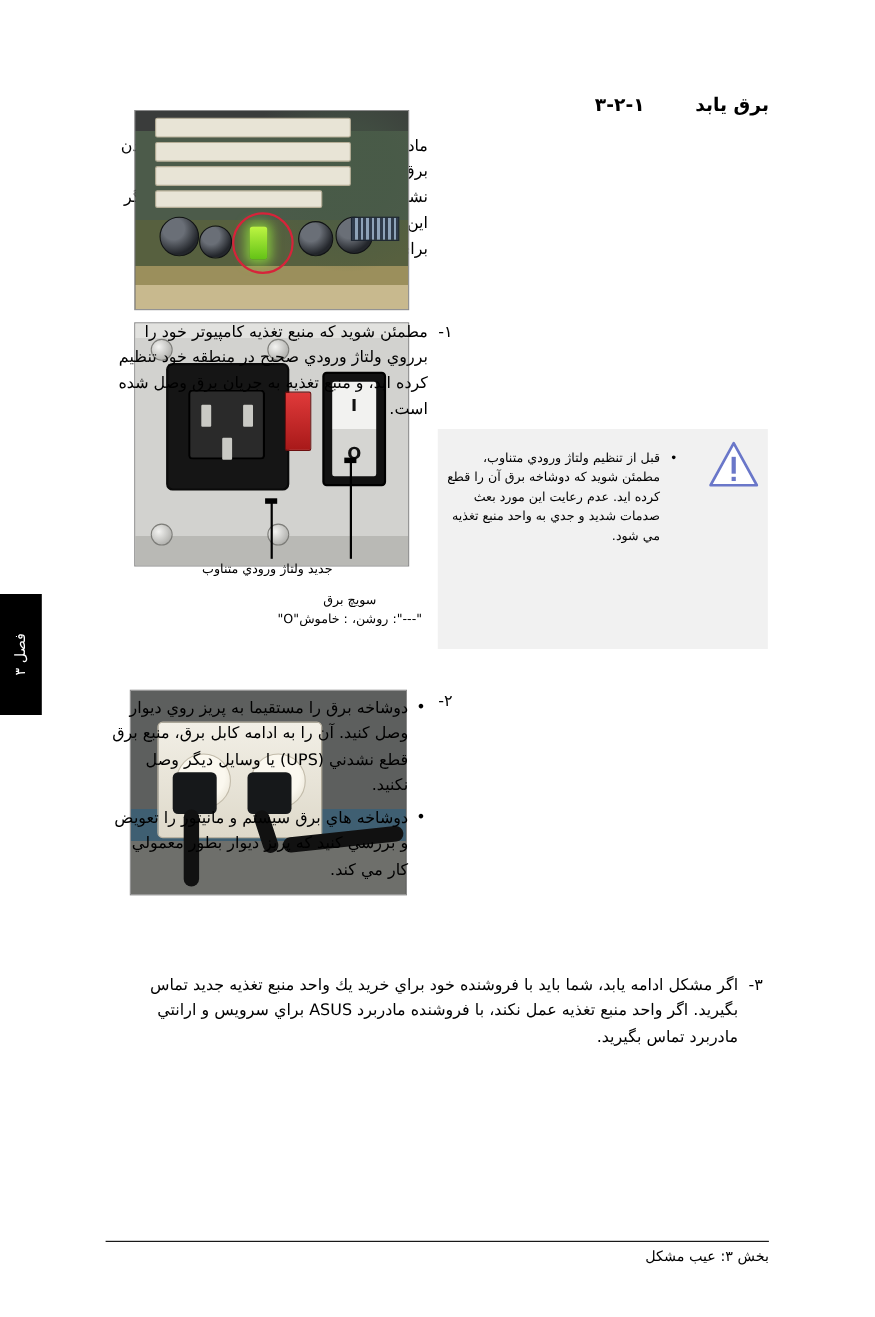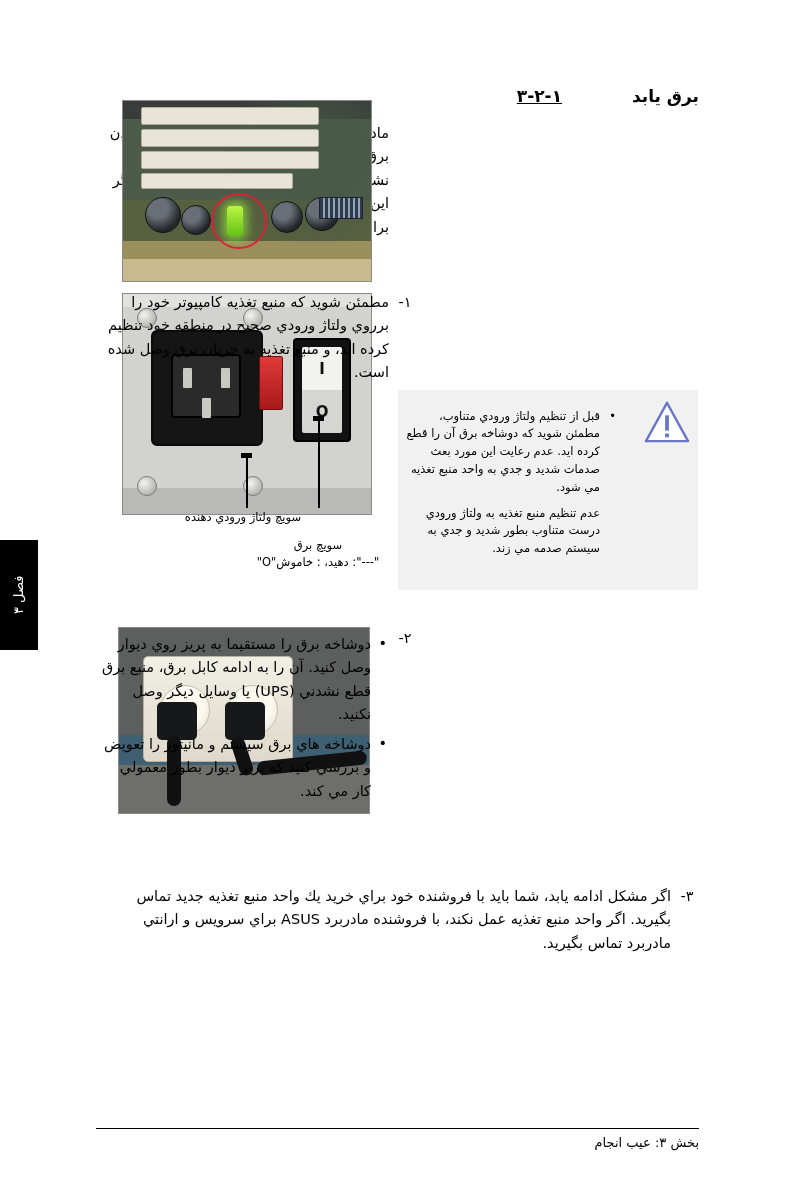--- a/index.html
+++ b/index.html
@@ -50,22 +50,21 @@
     top: 86px;
     right: 96px;
     width: 400px;
     text-align: right;
     font-size: 17px;
     font-weight: bold;
     direction: rtl;
   }
   .heading .num {
     display: inline-block;
-    margin-right: 64px;
-    text-decoration: underline;
+    margin-right: 40px;
   }
 
   
   .intro {
     position: absolute;
     top: 122px;
     right: 406px;
     width: 291px;
     text-align: right;
     direction: rtl;
@@ -391,42 +390,39 @@
         <span>O</span>
       </div>
     </div>
   </div>
 
   <div class="callout-line" style="left:246px;top:455px;width:1.5px;height:53px;"></div>
   <div class="callout-line" style="left:318px;top:418px;width:1.5px;height:90px;"></div>
   <div class="callout-line" style="left:241px;top:453px;width:11px;height:5px;"></div>
   <div class="callout-line" style="left:313px;top:416px;width:11px;height:5px;"></div>
 
-  <div class="callout-text" style="left:128px;top:509px;width:230px;">سويچ ولتاژ ورودي دهنده</div>
+  <div class="callout-text" style="left:128px;top:509px;width:230px;">جديد ولتاژ ورودي متناوب</div>
   <div class="callout-text" style="left:238px;top:537px;width:160px;white-space:pre-line;">سويچ برق
-"---": دهید، : خاموش"O"</div>
+"---": روشن، : خاموش"O"</div>
 
   <div class="step" style="top:291px;right:406px;width:291px;">
     <span class="marker">۱-</span>
     <span>مطمئن شويد كه منبع تغذيه كامپيوتر خود را برروي ولتاژ ورودي صحيح در منطقه خود تنظيم كرده ايد، و منبع تغذيه به جريان برق وصل شده است.</span>
   </div>
 
   <div class="note-box">
     <svg class="warn-icon" viewBox="0 0 48 46">
       <polygon points="24,3 46,43 2,43" fill="#ffffff" stroke="#6a77c9" stroke-width="2.5" stroke-linejoin="round"></polygon>
       <rect x="22" y="16" width="4" height="16" fill="#6a77c9"></rect>
       <rect x="22" y="35" width="4" height="4" fill="#6a77c9"></rect>
     </svg>
     <ul class="note-list">
       <li>
         <span class="bullet">•</span>
         <span>قبل از تنظيم ولتاژ ورودي متناوب، مطمئن شويد كه دوشاخه برق آن را قطع كرده ايد. عدم رعايت اين مورد بعث صدمات شديد و جدي به واحد منبع تغذيه مي شود.</span>
-      </li>
-      <li>
-        <span>عدم تنظيم منبع تغذيه به ولتاژ ورودي درست متناوب بطور شديد و جدي به سيستم صدمه مي زند.</span>
       </li>
     </ul>
   </div>
 
   <div class="img-box" id="img-outlet">
     <div class="wall"></div>
     <div class="plate">
       <div class="socket" style="left:16px;top:28px;"></div>
       <div class="socket" style="left:84px;top:28px;"></div>
     </div>
@@ -450,15 +446,15 @@
       </li>
     </ul>
   </div>
 
   <div class="step" style="top:885px;right:124px;width:573px;">
     <span class="marker">۳-</span>
     <span>اگر مشكل ادامه يابد، شما بايد با فروشنده خود براي خريد يك واحد منبع تغذيه جديد تماس بگيريد. اگر واحد منبع تغذيه عمل نكند، با فروشنده مادربرد ASUS براي سرويس و ارانتي مادربرد تماس بگيريد.</span>
   </div>
 
   <div class="footer-rule"></div>
-  <div class="footer-text">بخش ۳: عيب انجام</div>
+  <div class="footer-text">بخش ۳: عيب مشكل</div>
 
 </div>
 
 </body></html>

